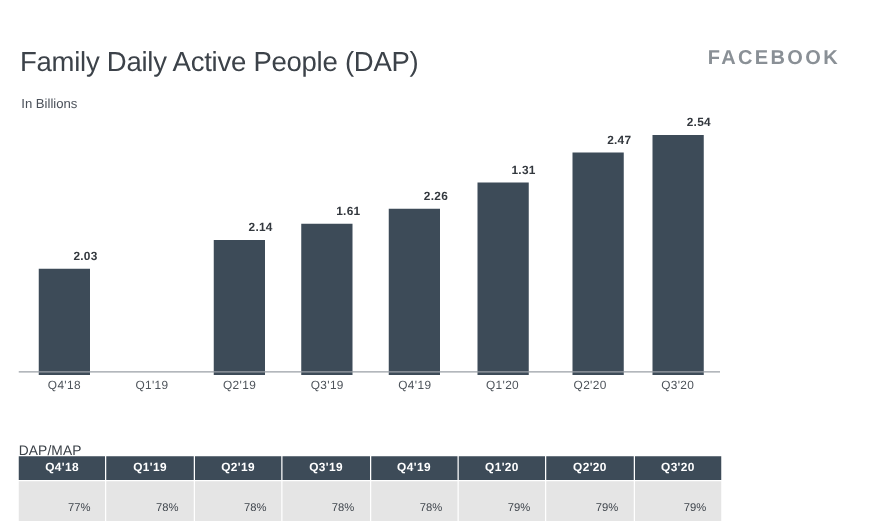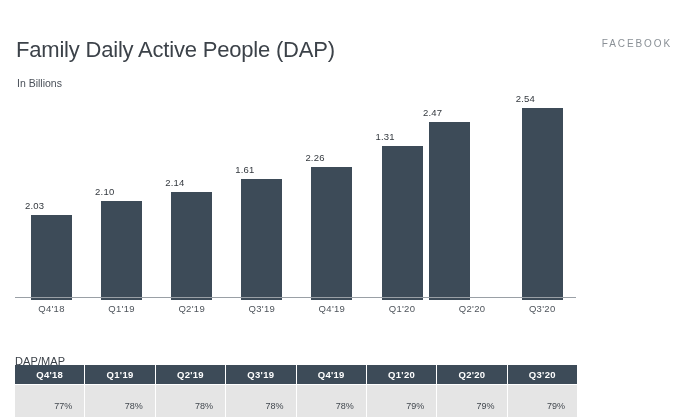--- a/index.html
+++ b/index.html
@@ -38,24 +38,24 @@
     left: 17px;
     top: 61px;
     font-size: 10.5px;
     font-weight: 400;
     color: #4a5059;
   }
   #brand-logo {
     position: absolute;
     right: 12px;
     top: 22px;
-    font-size: 10px;
+    font-size: 16px;
     letter-spacing: 1.9px;
     color: #8a9096;
-    font-weight: 400;
+    font-weight: 700;
     text-align: right;
   }
 
   
   #plot {
     position: absolute;
     left: 0;
     top: 95px;
     width: 700px;
     height: 205px;
@@ -70,23 +70,23 @@
     position: absolute;
     left: 0;
     bottom: 0;
     width: 41px;
     background: #3d4b58;
   }
   .bar-value {
     position: absolute;
     left: -6px;
     width: 53px;
-    text-align: left;
+    text-align: right;
     font-size: 9.5px;
-    font-weight: 400;
+    font-weight: 700;
     color: #33383e;
     letter-spacing: 0.2px;
   }
   #axis-line {
     position: absolute;
     left: 15px;
     top: 297px;
     width: 561px;
     height: 1px;
     background: #9aa0a6;
@@ -159,41 +159,37 @@
   <div id="chart-title">Family Daily Active People (DAP)</div>
   <div id="chart-subtitle">In Billions</div>
   <div id="brand-logo">FACEBOOK</div>
 </div>
 
 <div id="plot">
     <div class="bar-slot" style="left: 31px;">
       <div class="bar-rect" style="height: 85px; background: rgb(61, 75, 88);"></div>
       <div class="bar-value" style="bottom: 89px;">2.03</div>
     </div>
-    <div class="bar-slot" style="left: 101.1px;">
-      <div class="bar-rect" style="height: 99px; background: rgb(61, 75, 88);"></div>
-      <div class="bar-value" style="bottom: 103px;">2.10</div>
-    </div>
     <div class="bar-slot" style="left: 171.2px;">
       <div class="bar-rect" style="height: 108px; background: rgb(61, 75, 88);"></div>
       <div class="bar-value" style="bottom: 112px;">2.14</div>
     </div>
     <div class="bar-slot" style="left: 241.3px;">
       <div class="bar-rect" style="height: 121px; background: rgb(61, 75, 88);"></div>
       <div class="bar-value" style="bottom: 125px;">1.61</div>
     </div>
     <div class="bar-slot" style="left: 311.4px;">
       <div class="bar-rect" style="height: 133px; background: rgb(61, 75, 88);"></div>
       <div class="bar-value" style="bottom: 137px;">2.26</div>
     </div>
     <div class="bar-slot" style="left: 381.5px;">
       <div class="bar-rect" style="height: 154px; background: rgb(61, 75, 88);"></div>
       <div class="bar-value" style="bottom: 158px;">1.31</div>
     </div>
-    <div class="bar-slot" style="left: 429px; padding-left: 16px;">
+    <div class="bar-slot" style="left: 458px; padding-left: 16px;">
       <div class="bar-rect" style="height: 178px; background: rgb(61, 75, 88);"></div>
       <div class="bar-value" style="bottom: 182px;">2.47</div>
     </div>
     <div class="bar-slot" style="left: 521.7px;">
       <div class="bar-rect" style="height: 192px; background: rgb(61, 75, 88);"></div>
       <div class="bar-value" style="bottom: 196px;">2.54</div>
     </div>
   </div>
 <div id="axis-line"></div>
 <div id="tick-labels">

